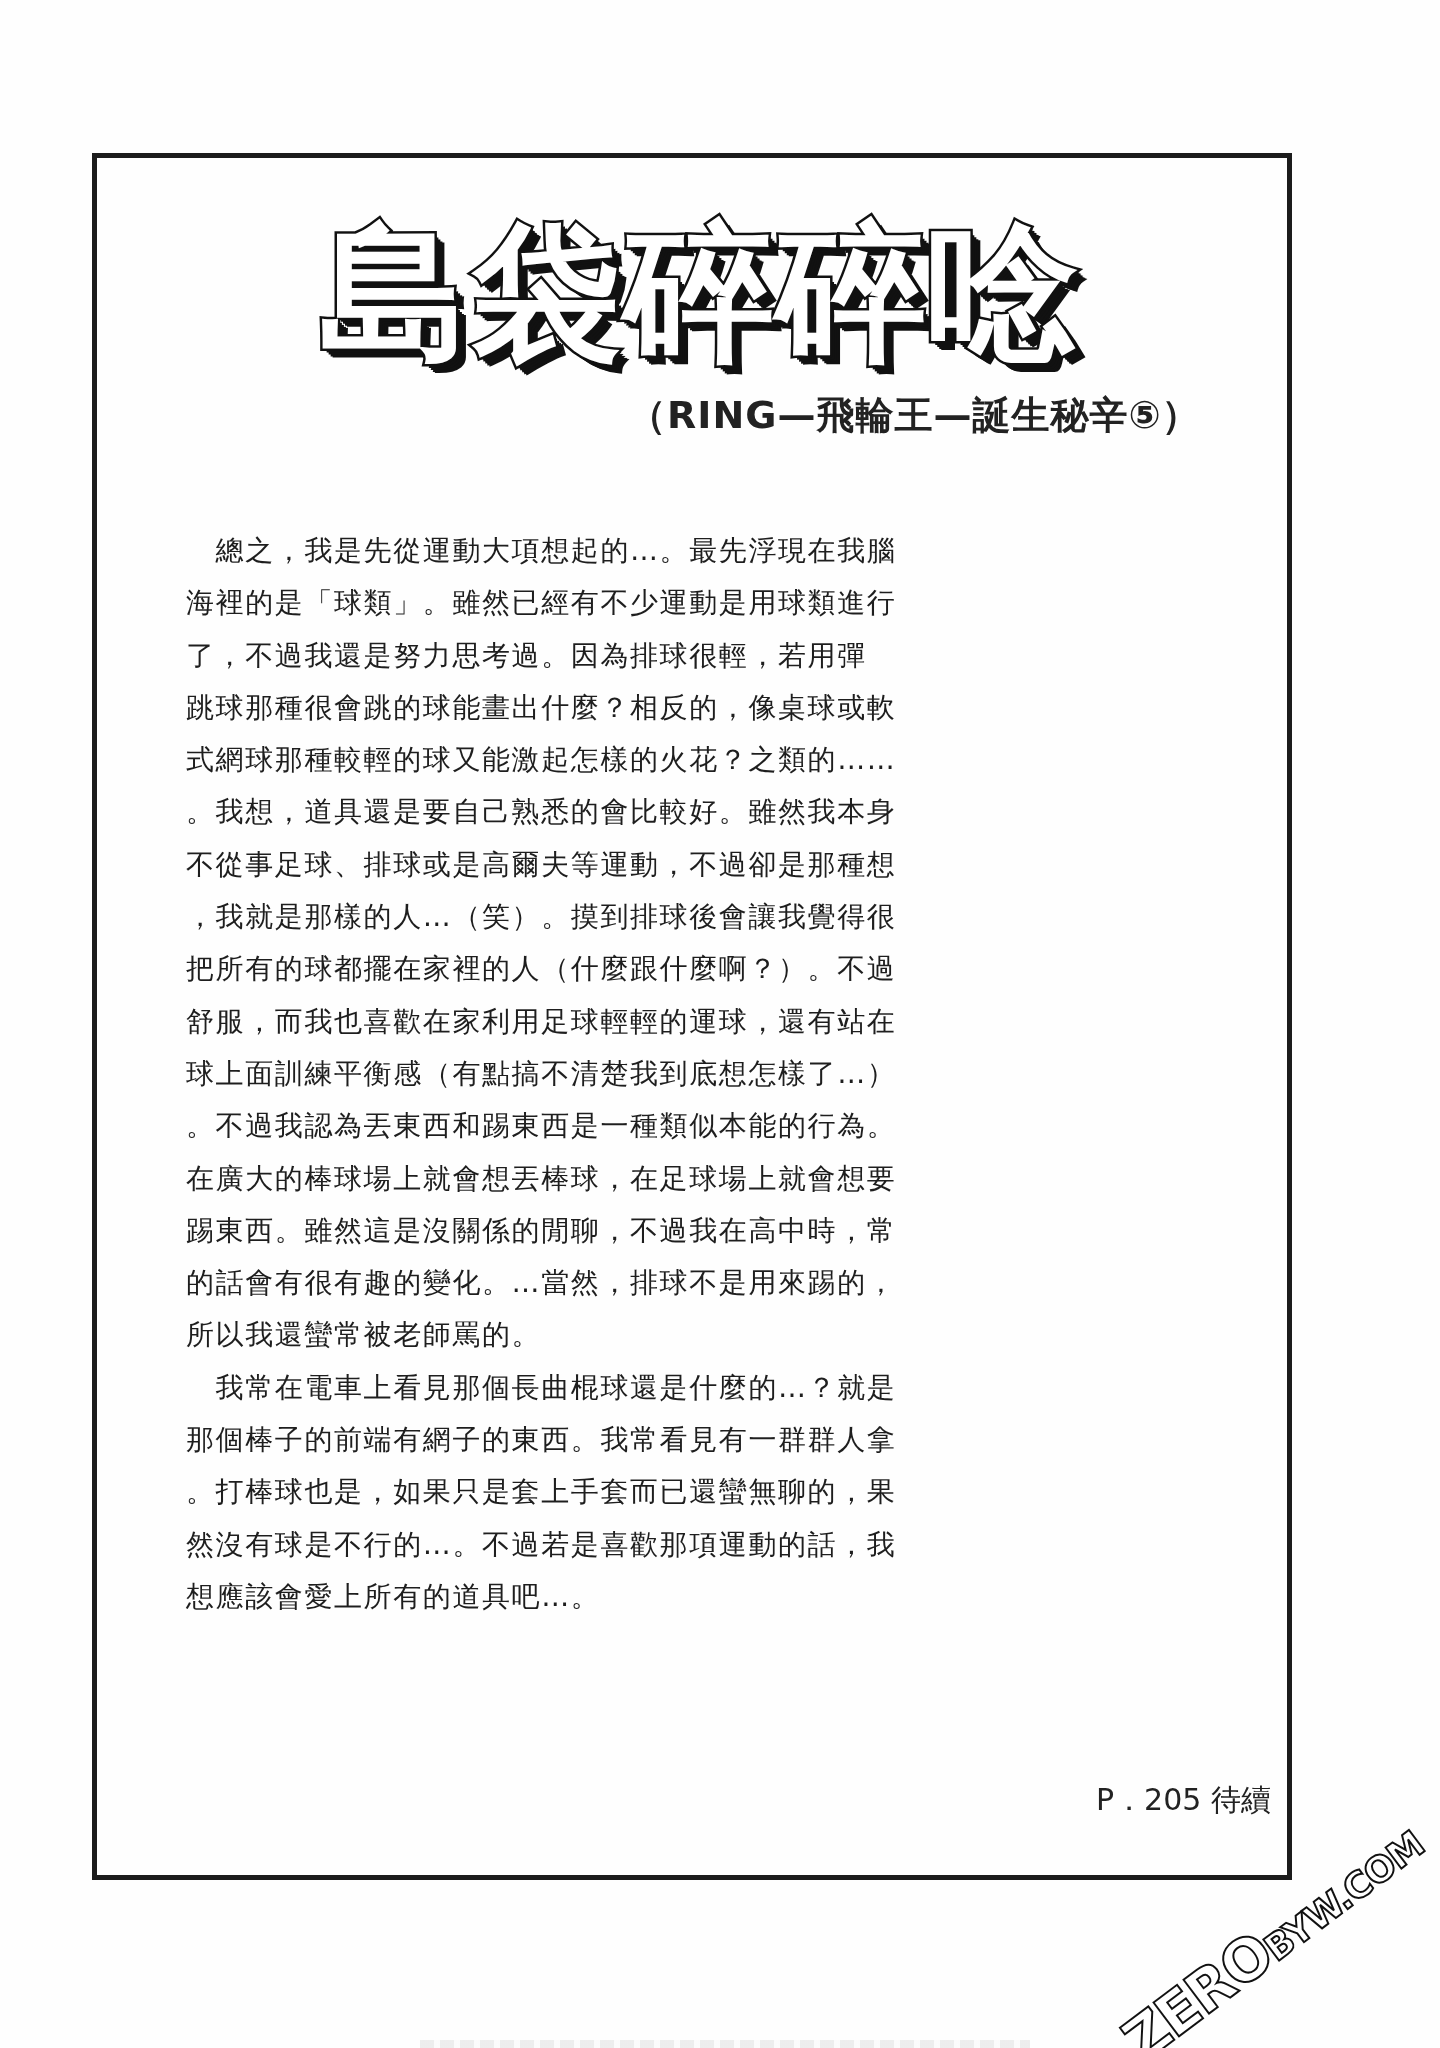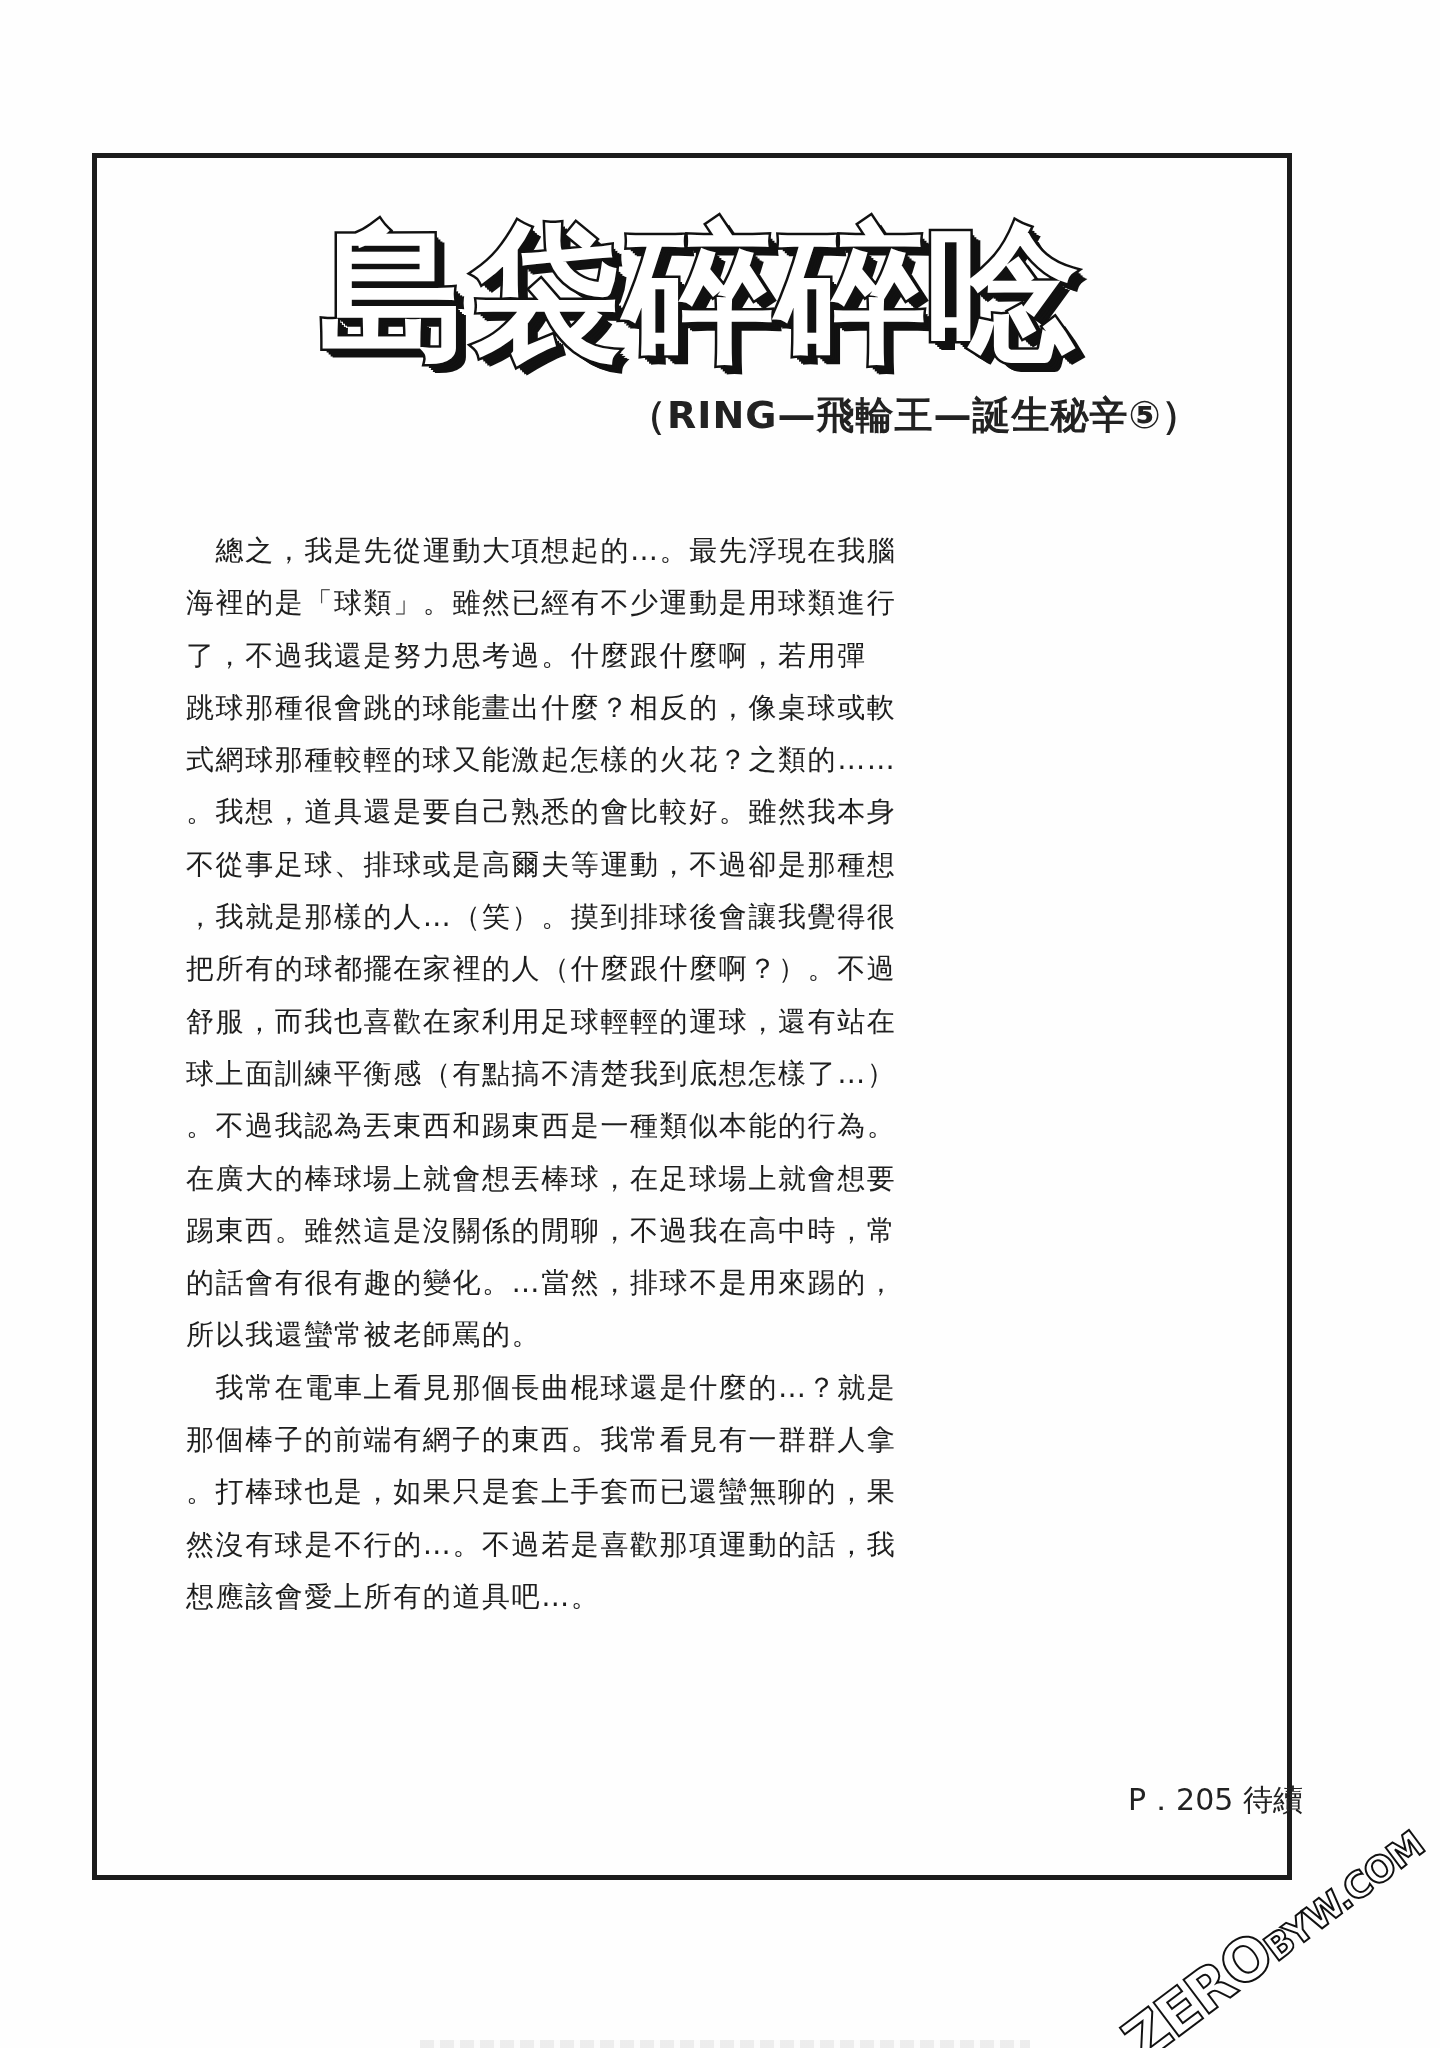--- a/index.html
+++ b/index.html
@@ -30,21 +30,21 @@
     color:#222; white-space:nowrap;
   }
   .body-text {
     position:absolute; left:186px; top:525px; width:1010px;
   }
   .line {
     height:52.3px; line-height:52.3px; font-size:28px;
     white-space:nowrap; color:#1e1e1e; letter-spacing:1.6px;
   }
   .page-ref {
-    position:absolute; left:1128px; top:1782px; width:180px; height:36px;
+    position:absolute; left:1096px; top:1782px; width:180px; height:36px;
     font-size:30px; line-height:36px; color:#222; white-space:nowrap;
   }
   .watermark {
     position:absolute; left:1090px; top:1900px; width:380px; height:60px;
     transform:rotate(-37deg); transform-origin:center center;
     white-space:nowrap; font-family:"DejaVu Sans", sans-serif; font-weight:bold;
     color:#ffffff; -webkit-text-stroke:2px #111;
     display:flex; align-items:baseline;
   }
   .wm-big { font-size:58px; letter-spacing:-2px; }
@@ -60,21 +60,21 @@
 
 <div class="frame"></div>
 
 <div class="title">島袋碎碎唸</div>
 
 <div class="subtitle">（RING—飛輪王—誕生秘辛⑤）</div>
 
 <div class="body-text">
   <div class="line">　總之，我是先從運動大項想起的…。最先浮現在我腦</div>
   <div class="line">海裡的是「球類」。雖然已經有不少運動是用球類進行</div>
-  <div class="line">了，不過我還是努力思考過。什麼跟什麼啊，若用彈</div>
+  <div class="line">了，不過我還是努力思考過。因為排球很輕，若用彈</div>
   <div class="line">跳球那種很會跳的球能畫出什麼？相反的，像桌球或軟</div>
   <div class="line">式網球那種較輕的球又能激起怎樣的火花？之類的……</div>
   <div class="line">。我想，道具還是要自己熟悉的會比較好。雖然我本身</div>
   <div class="line">不從事足球、排球或是高爾夫等運動，不過卻是那種想</div>
   <div class="line">，我就是那樣的人…（笑）。摸到排球後會讓我覺得很</div>
   <div class="line">把所有的球都擺在家裡的人（什麼跟什麼啊？）。不過</div>
   <div class="line">舒服，而我也喜歡在家利用足球輕輕的運球，還有站在</div>
   <div class="line">球上面訓練平衡感（有點搞不清楚我到底想怎樣了…）</div>
   <div class="line">。不過我認為丟東西和踢東西是一種類似本能的行為。</div>
   <div class="line">在廣大的棒球場上就會想丟棒球，在足球場上就會想要</div>

